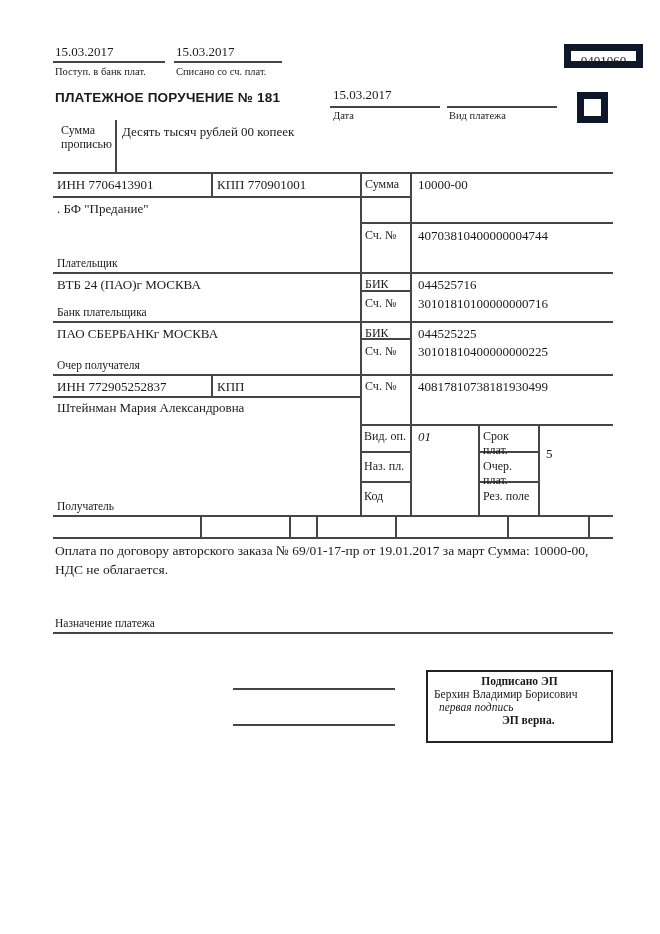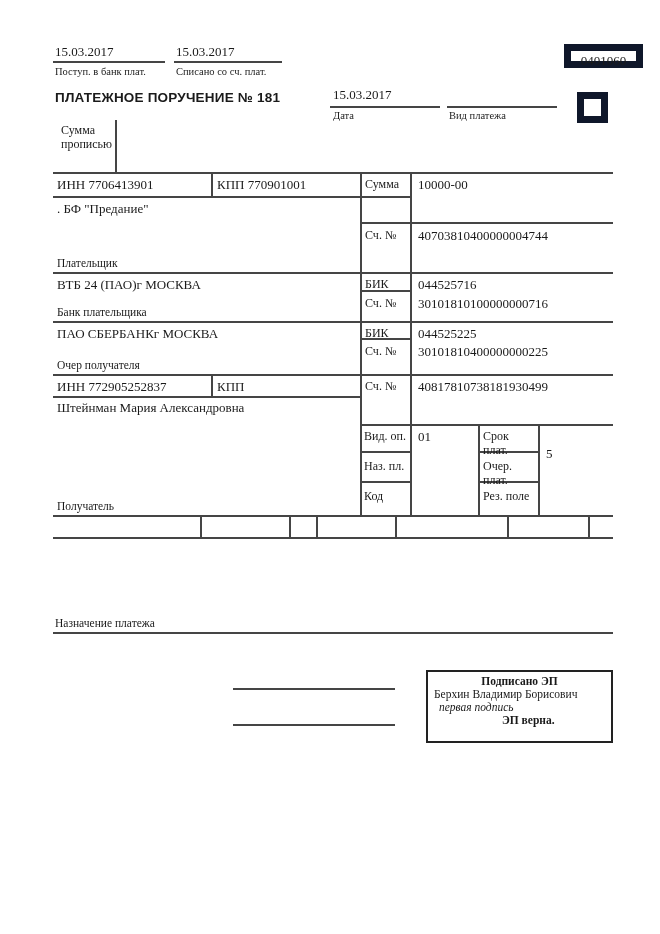--- a/index.html
+++ b/index.html
@@ -56,20 +56,21 @@
   <div class="hl" style="left:330px;top:106px;width:110px;"></div>
   <div class="t-sm" style="left:333px;top:110px;">Дата</div>
 
   <div class="hl" style="left:447px;top:106px;width:110px;"></div>
   <div class="t-sm" style="left:449px;top:110px;">Вид платежа</div>
 
   <div class="box" style="left:577px;top:92px;width:31px;height:31px;"></div>
 
   <div class="t-cell wrap" style="left:61px;top:123px;width:58px;">Сумма прописью</div>
   <div class="vl" style="left:115px;top:120px;height:53px;"></div>
+  <div class="t" style="left:122px;top:124px;">Десять тысяч рублей 00 копеек</div>
 
   <div class="hl" style="left:53px;top:172px;width:560px;"></div>
   <div class="vl" style="left:360px;top:172px;height:345px;"></div>
   <div class="vl" style="left:410px;top:172px;height:345px;"></div>
 
   <div class="vl" style="left:211px;top:172px;height:26px;"></div>
   <div class="hl" style="left:53px;top:196px;width:358px;"></div>
   <div class="hl" style="left:360px;top:222px;width:253px;"></div>
   <div class="hl" style="left:53px;top:272px;width:560px;"></div>
 
@@ -123,32 +124,33 @@
   <div class="t" style="left:418px;top:344px;">30101810400000000225</div>
   <div class="t-lab" style="left:57px;top:359px;">Очер получателя</div>
 
   <div class="t" style="left:57px;top:379px;">ИНН 772905252837</div>
   <div class="t" style="left:217px;top:379px;">КПП</div>
   <div class="t-cell" style="left:365px;top:379px;">Сч. №</div>
   <div class="t" style="left:418px;top:379px;">40817810738181930499</div>
   <div class="t" style="left:57px;top:400px;">Штейнман Мария Александровна</div>
 
   <div class="t-cell" style="left:364px;top:429px;">Вид. оп.</div>
-  <div class="t" style="left:418px;top:429px;">01</div>
+  <div class="t" style="left:418px;top:429px;font-style:italic;">01</div>
   <div class="t-cell wrap" style="left:483px;top:429px;width:50px;">Срок плат.</div>
 
   <div class="t-cell" style="left:364px;top:459px;">Наз. пл.</div>
   <div class="t-cell wrap" style="left:483px;top:459px;width:50px;">Очер. плат.</div>
   <div class="t" style="left:546px;top:446px;">5</div>
 
   <div class="t-cell" style="left:364px;top:489px;">Код</div>
   <div class="t-cell" style="left:483px;top:489px;">Рез. поле</div>
 
   <div class="t-lab" style="left:57px;top:500px;">Получатель</div>
 
+  <div class="t wrap" style="left:55px;top:541px;width:550px;font-size:13.5px;line-height:19px;white-space:normal;">Оплата по договору авторского заказа № 69/01-17-пр от 19.01.2017 за март Сумма: 10000-00, НДС не облагается.</div>
   <div class="t-lab" style="left:55px;top:617px;">Назначение платежа</div>
   <div class="hl" style="left:53px;top:632px;width:560px;"></div>
 
 
   <div class="hl" style="left:233px;top:688px;width:162px;"></div>
   <div class="hl" style="left:233px;top:724px;width:162px;"></div>
 
 
   <div class="esign">
     <div class="c">Подписано ЭП</div>

